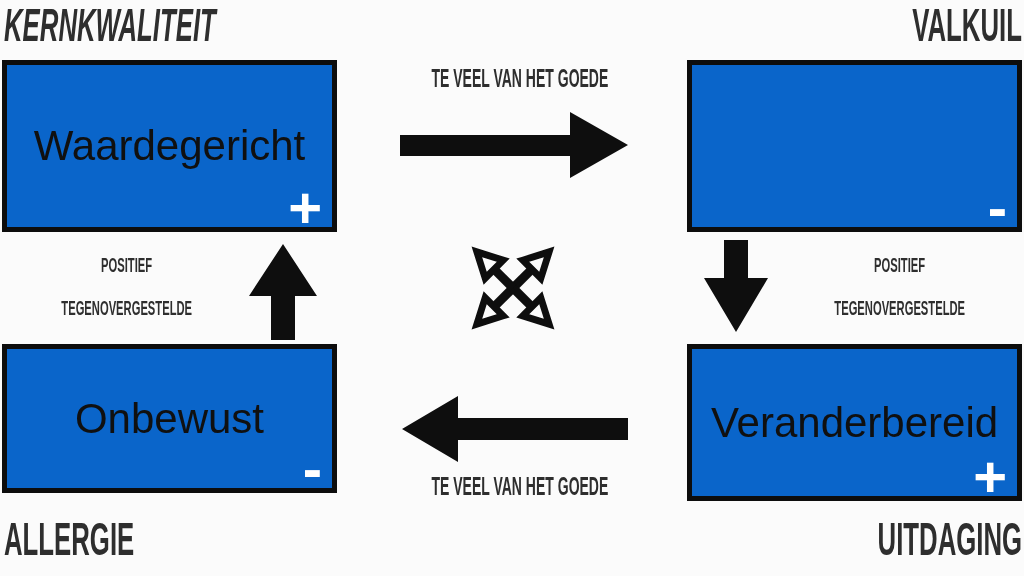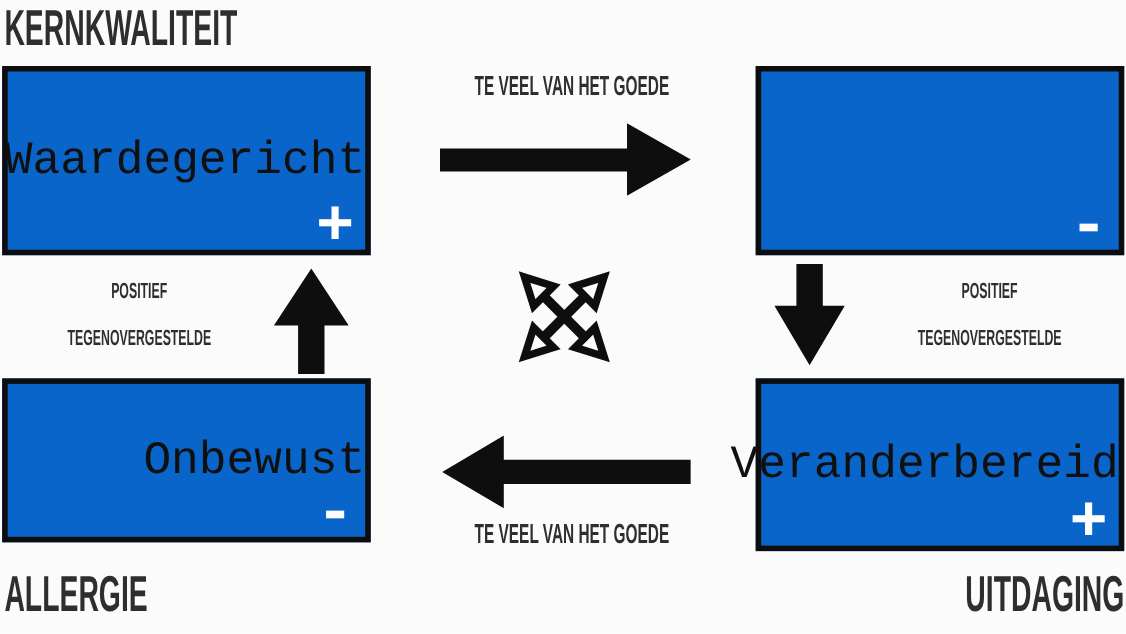--- a/index.html
+++ b/index.html
@@ -12,21 +12,21 @@
     width:1024px;height:576px;
     background:var(--background,#fbfbfb);
     overflow:hidden;
   }
   
   .qbox{
     position:absolute;
     background:var(--box-fill,#0a65ca);
     border:5px solid var(--box-border,#0d0d0d);
     box-sizing:border-box;
-    display:flex;align-items:center;justify-content:flex-end;font-family:Liberation Mono, monospace;
+    display:flex;align-items:center;justify-content:center;
   }
   .qbox .boxtext{
     font-size:42px;
     color:var(--box-text,#101010);
     white-space:nowrap;
   }
   .qbox .sign{
     position:absolute;
     right:10px;bottom:-10px;
     font-size:58px;font-weight:700;line-height:1;
@@ -70,22 +70,27 @@
   .arrow svg{display:block;}
   .fillarrow{fill:var(--arrow,#0e0e0e);}
   .openhead{fill:none;stroke:var(--arrow,#0e0e0e);stroke-width:7;}
   .shaft{stroke:var(--arrow,#0e0e0e);stroke-width:9;}
 </style>
 </head>
 <body>
 
 <div id="stage">
 
-  <div class="corner-label" style="left:4px;top:0px;">
+  <div class="corner-label" style="left:4px;top:0px;font-style:italic;">
     <span class="cond leftside" style="transform-origin:left center;">KERNKWALITEIT</span>
+  </div>
+  <div class="corner-wrap-right" style="right:2px;top:0px;">
+    <div class="corner-label" style="position:static;">
+      <span class="cond" style="transform-origin:right center;">VALKUIL</span>
+    </div>
   </div>
   <div class="corner-label" style="left:4px;top:514px;">
     <span class="cond" style="transform-origin:left center;">ALLERGIE</span>
   </div>
   <div class="corner-wrap-right" style="right:2px;top:514px;">
     <div class="corner-label" style="position:static;">
       <span class="cond" style="transform-origin:right center;">UITDAGING</span>
     </div>
   </div>
 

